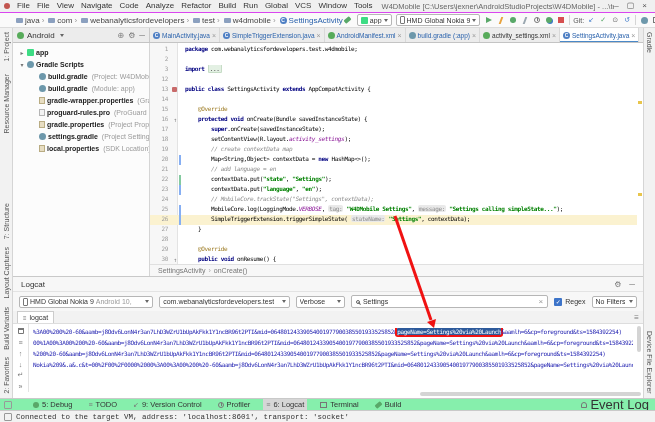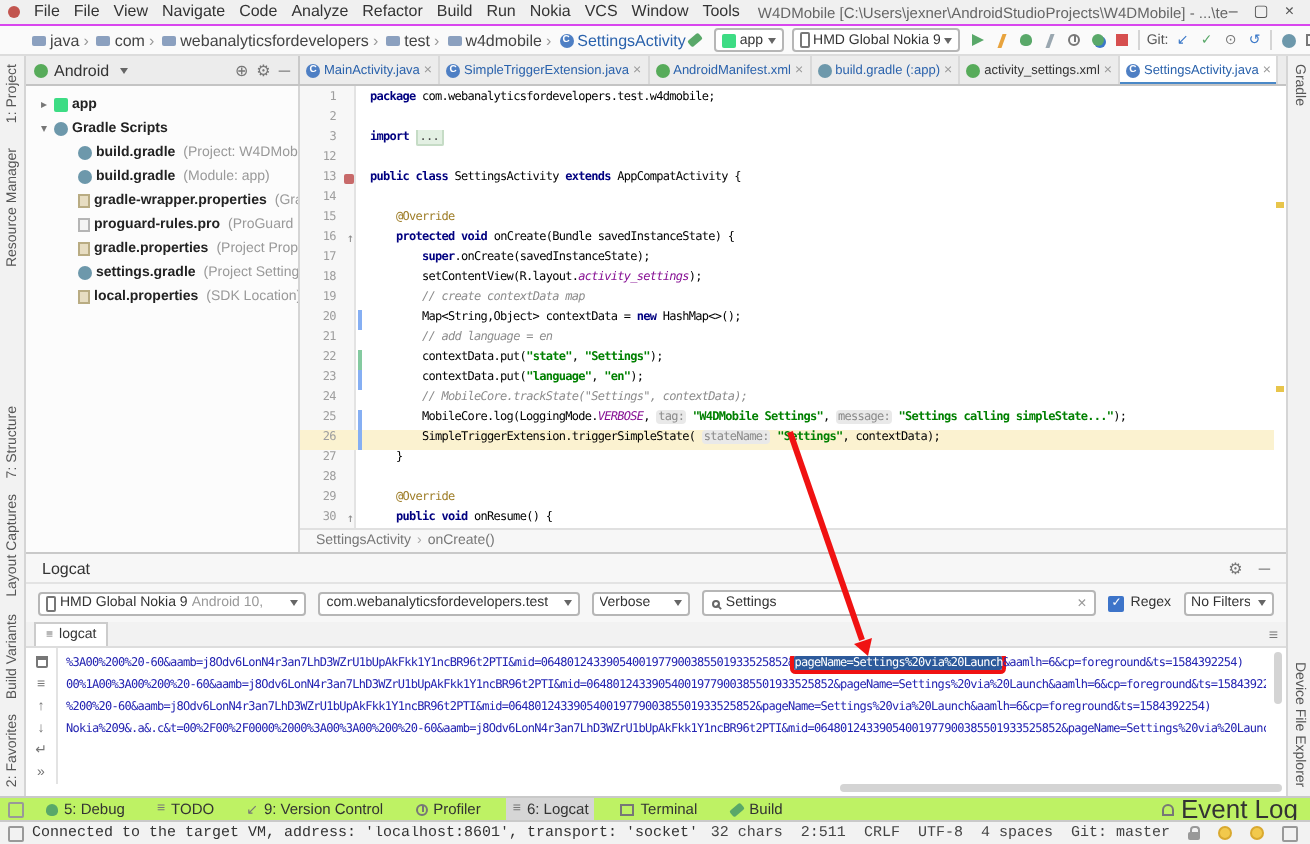--- a/index.html
+++ b/index.html
@@ -141,22 +141,22 @@
   .lc-gutter{position:absolute;left:0;top:0;width:16px;height:100%;border-right:1px solid #e3e3e3;
              display:flex;flex-direction:column;align-items:center;gap:3px;padding-top:3px;}
   .lgi{display:flex;align-items:center;justify-content:center;width:10px;height:8px;font-size:7px;color:#777;}
   .lc-lines{position:absolute;left:20px;top:4px;right:10px;}
   .lline{height:11px;line-height:11px;white-space:pre;font:6px "DejaVu Sans Mono",monospace;
          letter-spacing:-0.36px;color:#2424b2;overflow:hidden;}
   .lsel{background:#2d5a9b;color:#fff;box-shadow:0 0 0 2px #f01212;border-radius:1px;}
   .lc-vscroll{position:absolute;right:2px;top:2px;width:4px;height:26px;background:#d4d4d4;border-radius:2px;}
   .lc-hscroll{position:absolute;left:407px;top:115px;width:221px;height:4px;background:#d4d4d4;border-radius:2px;}
   
-  .bottombar{position:absolute;left:0;top:398px;width:655px;height:12px;background:#bef264;
-             border-top:1px solid #c9c9c9;display:flex;align-items:center;gap:8px;padding:0 6px 0 4px;}
+  .bottombar{position:absolute;left:0;top:398px;width:655px;height:12px;background:#86efac;
+             border-top:1px solid #c9c9c9;display:flex;align-items:center;gap:18px;padding:0 6px 0 4px;}
   .twi{display:flex;align-items:center;gap:3px;font-size:7.5px;color:#333;height:12px;padding:0 3px;}
   .twi.active{background:#d6d6d6;}
   .twi .wic{font-size:7px;color:#777;display:inline-flex;}
   .switcher{width:8px;height:8px;border:1px solid #999;border-radius:1px;}
   .eventlog{margin-left:auto;display:flex;align-items:center;gap:3px;font-size:13px;color:#333;}
   .statusbar{position:absolute;left:0;top:410px;width:655px;height:12px;background:#f2f2f2;
              border-top:1px solid #c9c9c9;display:flex;align-items:center;gap:4px;padding:0 6px 0 4px;font-family:Liberation Mono, monospace;}
   .sb-msg{font-size:7.5px;color:#333;white-space:nowrap;overflow:hidden;}
   .sb-right{margin-left:auto;display:flex;align-items:center;gap:9px;}
   .sbseg{font-size:7.5px;color:#444;white-space:nowrap;}
@@ -173,21 +173,21 @@
     <div class="menubar">
         <span class="mi">File</span>
         <span class="mi">File</span>
         <span class="mi">View</span>
         <span class="mi">Navigate</span>
         <span class="mi">Code</span>
         <span class="mi">Analyze</span>
         <span class="mi">Refactor</span>
         <span class="mi">Build</span>
         <span class="mi">Run</span>
-        <span class="mi">Nokia</span>
+        <span class="mi">Global</span>
         <span class="mi">VCS</span>
         <span class="mi">Window</span>
         <span class="mi">Tools</span>
       </div>
     <div class="wtitle">W4DMobile [C:\Users\jexner\AndroidStudioProjects\W4DMobile] - ...\test\w4dmobile\SettingsActivity.java [app]</div>
     <div class="winbtns">
       <span class="wb wb-min"></span>
       <span class="wb wb-max"></span>
       <span class="wb wb-close"></span>
     </div>
@@ -572,34 +572,20 @@
       </div>
     <div class="eventlog">
       <span class="ic ic-bell"></span>
       <span>Event Log</span>
     </div>
   </div>
 
   <div class="statusbar">
     <span class="switcher"></span>
     <span class="sb-msg">Connected to the target VM, address: 'localhost:8601', transport: 'socket'</span>
-    <div class="sb-right">
-      <span style="display:flex;gap:9px;align-items:center;">
-          <span class="sbseg">32 chars</span>
-          <span class="sbseg">2:511</span>
-          <span class="sbseg">CRLF</span>
-          <span class="sbseg">UTF-8</span>
-          <span class="sbseg">4 spaces</span>
-          <span class="sbseg">Git: master</span>
-        </span>
-      <span class="ic ic-lock"></span>
-      <span class="ic ic-emoji"></span>
-      <span class="ic ic-emoji"></span>
-      <span class="switcher"></span>
-    </div>
   </div>
 
   <svg class="annotation" viewBox="0 0 655 422">
     <line x1="395" y1="216" x2="431" y2="320" stroke="#f01212" stroke-width="3"></line>
     <polygon points="434,328 436,319 427,322" fill="#f01212"></polygon>
   </svg>
 
 </div>
 
 </body></html>

